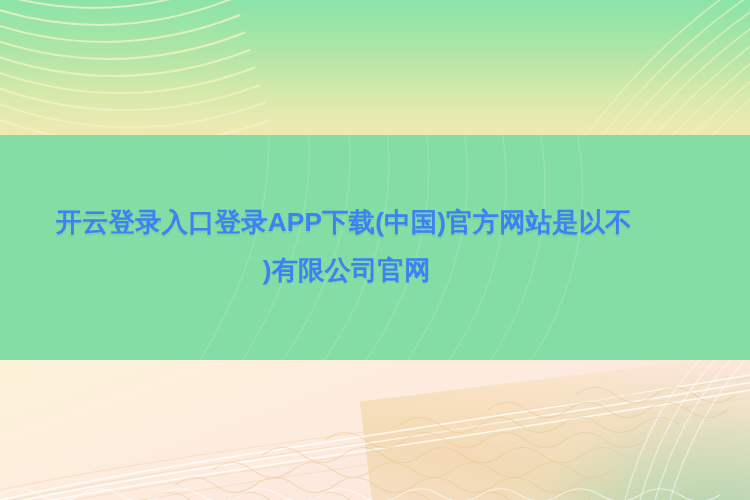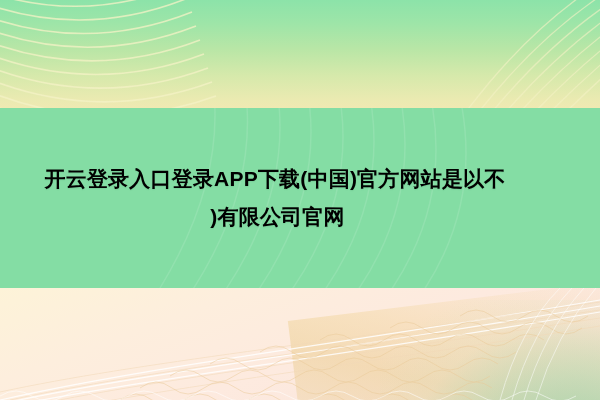--- a/index.html
+++ b/index.html
@@ -92,21 +92,21 @@
   
   .headline {
     position: absolute;
     left: 0; top: 108px;
     width: 544px;
     height: 180px;
     display: flex;
     flex-direction: column;
     align-items: center;
     justify-content: center;
-    color: #000000;
+    color: #3b82f6;
     font-weight: 700;
     font-size: 21px;
     line-height: 38px;
     letter-spacing: .2px;
     white-space: nowrap;
     text-shadow: 0 1px 1px rgba(70,150,105,.18);
   }
   .headline .ln { display: block; }
   .headline .ln1 { margin-left: 6px; }
   .headline .ln2 { margin-left: 0px; }

